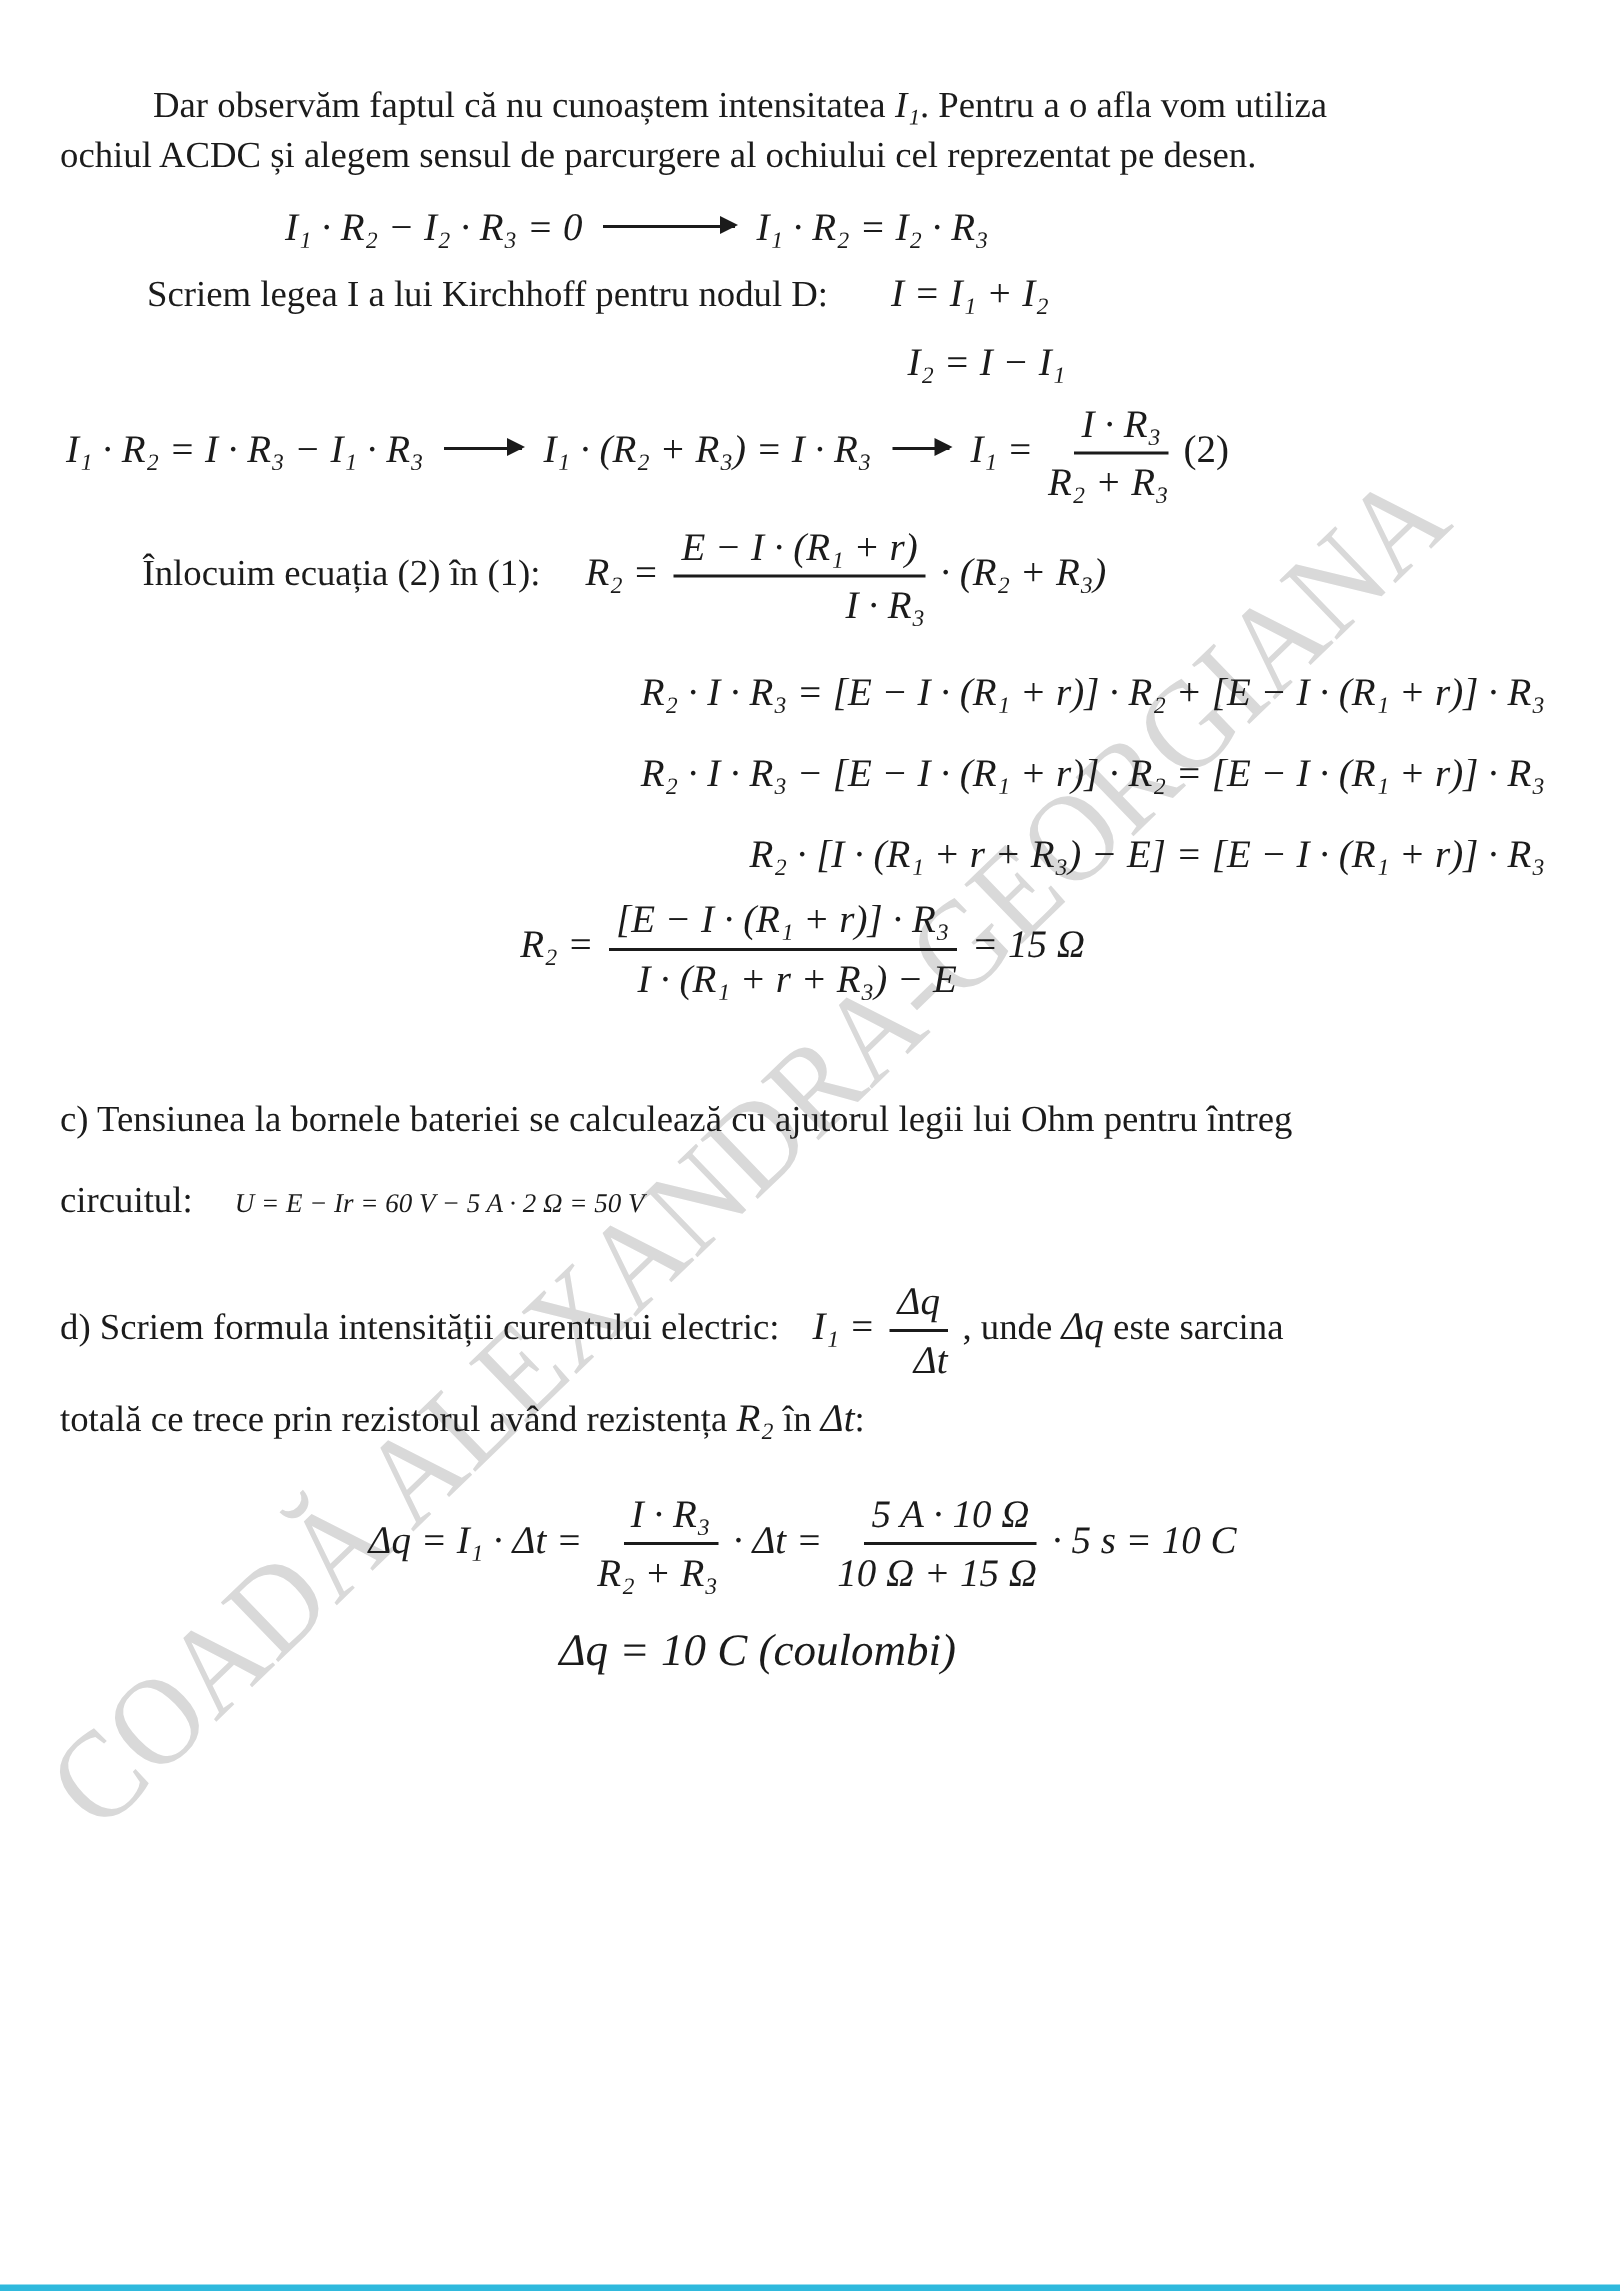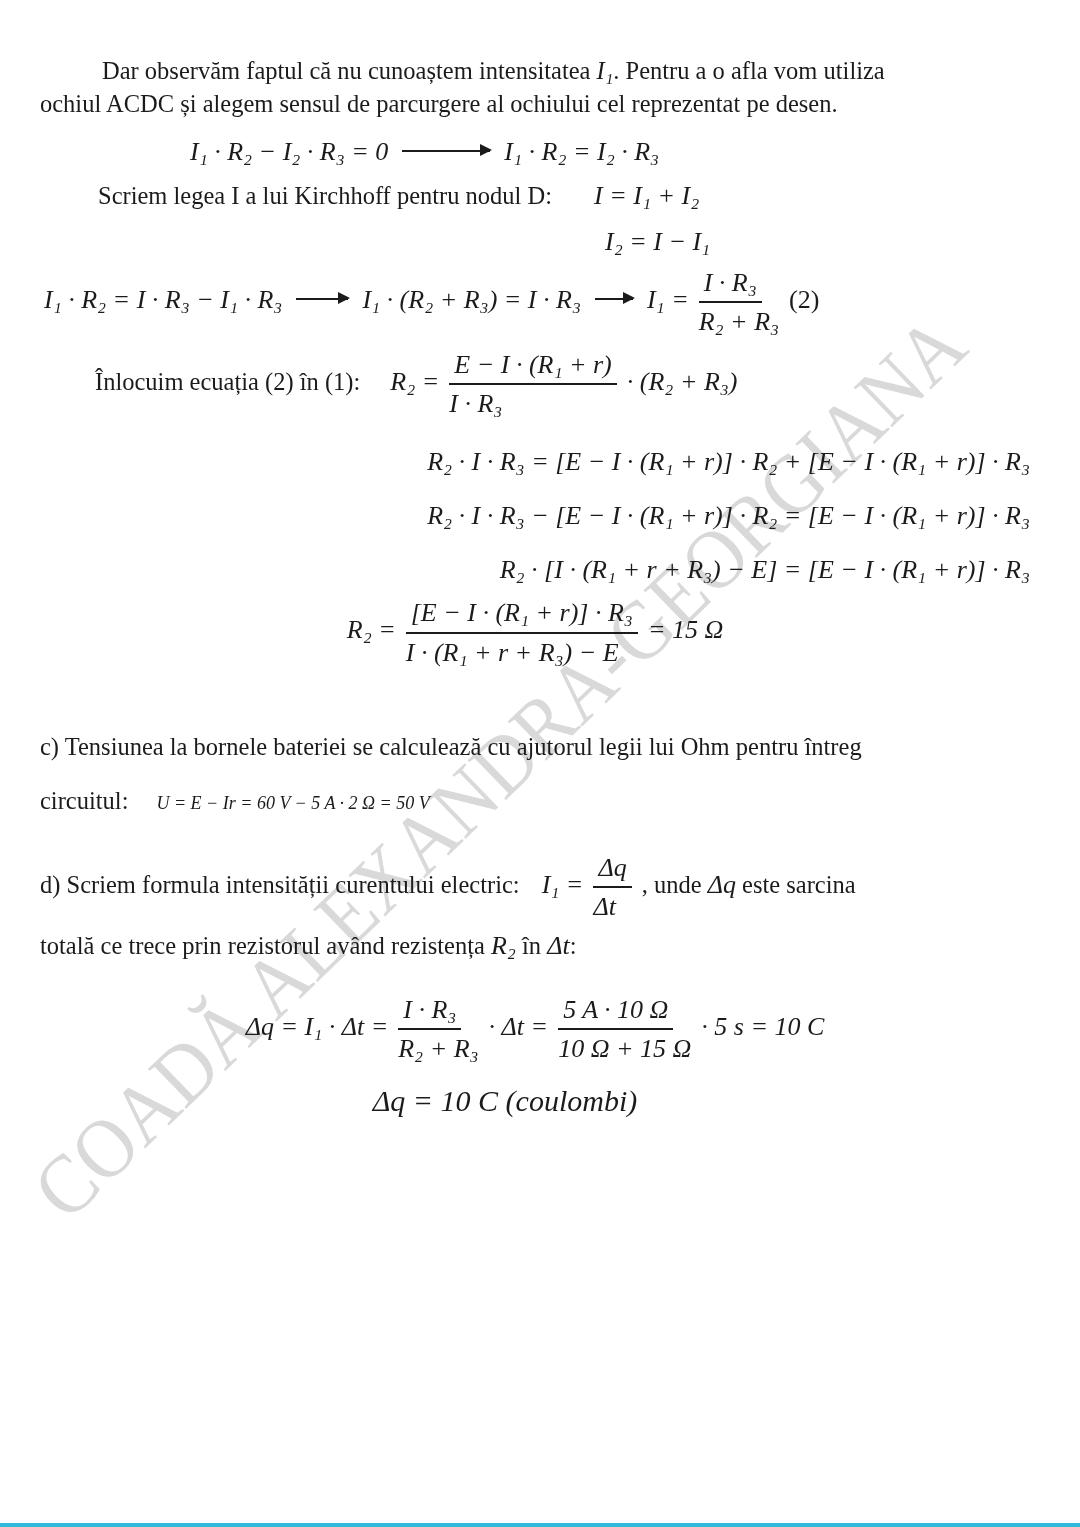--- a/index.html
+++ b/index.html
@@ -27,21 +27,21 @@
   .sp{display:inline-block;height:1px;}
   .arrow{
     display:inline-block;height:2px;background:#1b1b1b;width:60px;
     position:relative;vertical-align:middle;margin:0 14px 5px 14px;
   }
   .arrow::after{
     content:"";position:absolute;right:-2px;top:-6px;width:0;height:0;
     border-left:12px solid #1b1b1b;border-top:6px solid transparent;border-bottom:6px solid transparent;
   }
   .frac{
-    display:inline-flex;flex-direction:column;align-items:flex-start;
+    display:inline-flex;flex-direction:column;align-items:flex-end;
     vertical-align:middle;margin:0 10px;line-height:1.2;text-align:center;
   }
   .frac .num{border-bottom:2px solid #1b1b1b;padding:0 5px 3px 5px;}
   .frac .den{padding-top:3px;}
   .intro{font-size:24.5px;line-height:1.36;text-indent:62px;}
   .eq-loop{margin:16px 0 0 150px;font-size:26px;}
   .kirch{margin:14px 0 0 58px;font-size:24.5px;}
   .kirch .mi{font-size:26px;}
   .i2row{margin:16px 0 0 565px;font-size:26px;}
   .eq2{margin:10px 0 0 4px;font-size:26px;}

